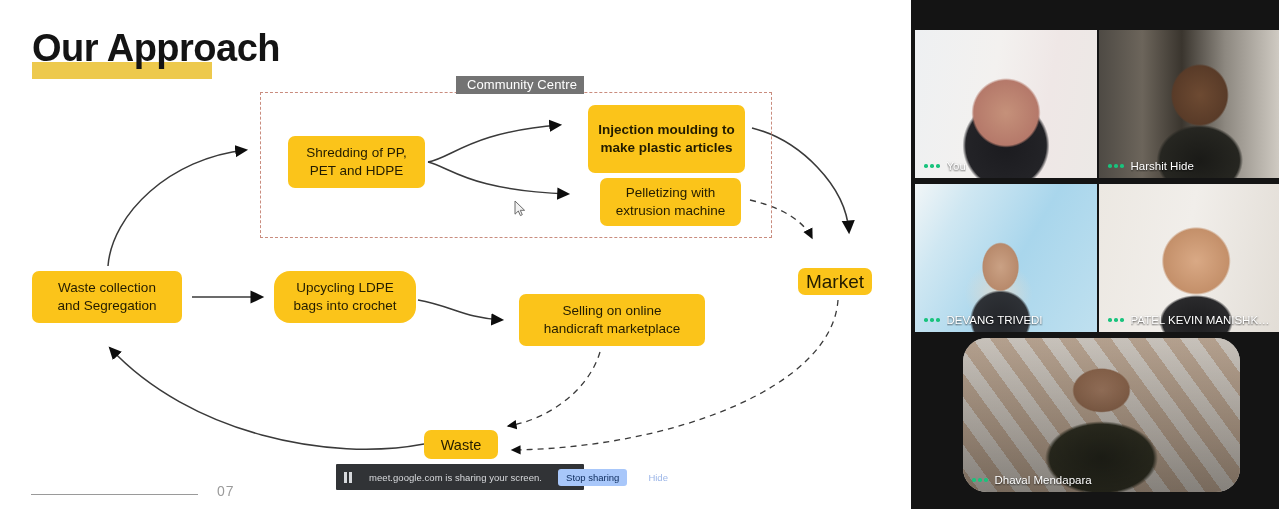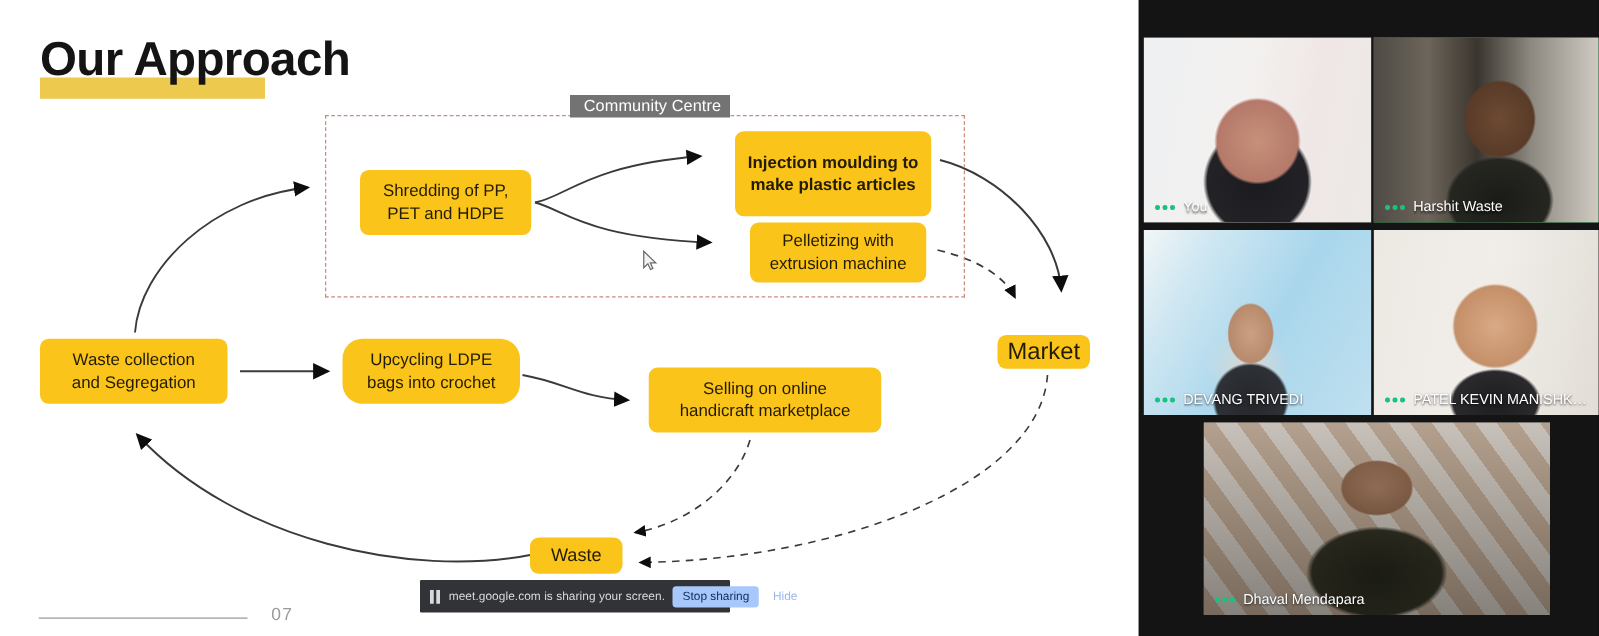--- a/index.html
+++ b/index.html
@@ -92,21 +92,21 @@
   .cursor { position: absolute; left: 514px; top: 200px; width: 14px; height: 18px; }
 
   
   #share-bar {
     position: absolute;
     left: 336px; top: 464px;
     width: 248px; height: 26px;
     background: #313336;
     display: flex; align-items: center;
     padding: 0 6px 0 8px;
-    gap: 6px;
+    gap: 16px;
     border-radius: 1px;
   }
   .share-pause {
     width: 9px; height: 11px; flex: 0 0 auto;
     display: flex; gap: 2px; align-items: center;
   }
   .share-pause i { display:block; width: 3px; height: 11px; background: #d7d9dc; }
   .share-text {
     color: #d9dbde; font-size: 9.5px; white-space: nowrap;
     letter-spacing: 0.05px; flex: 1 1 auto;
@@ -309,21 +309,21 @@
     </div>
 
     <div class="tile speaking" style="left:188px; top:30px; width:180px; height:148px;">
       <div class="vid vid-harshit"></div>
       <div class="tile-name">
         <span class="mic-dots">
             <i></i>
             <i></i>
             <i></i>
           </span>
-        <span class="label">Harshit Waste</span>
+        <span class="label">Harshit Hide</span>
       </div>
     </div>
 
     <div class="tile" style="left:4px; top:184px; width:182px; height:148px;">
       <div class="vid vid-devang"></div>
       <div class="tile-name">
         <span class="mic-dots">
             <i></i>
             <i></i>
             <i></i>
@@ -337,21 +337,21 @@
       <div class="tile-name">
         <span class="mic-dots">
             <i></i>
             <i></i>
             <i></i>
           </span>
         <span class="label">PATEL KEVIN MANISHK…</span>
       </div>
     </div>
 
-    <div class="tile" style="left:52px; top:338px; width:277px; height:154px;">
+    <div class="tile" style="left:52px; top:338px; width:277px; height:154px;border-radius:24px;">
       <div class="vid vid-dhaval"></div>
       <div class="vid-dim"></div>
       <div class="tile-name">
         <span class="mic-dots">
             <i></i>
             <i></i>
             <i></i>
           </span>
         <span class="label">Dhaval Mendapara</span>
       </div>

